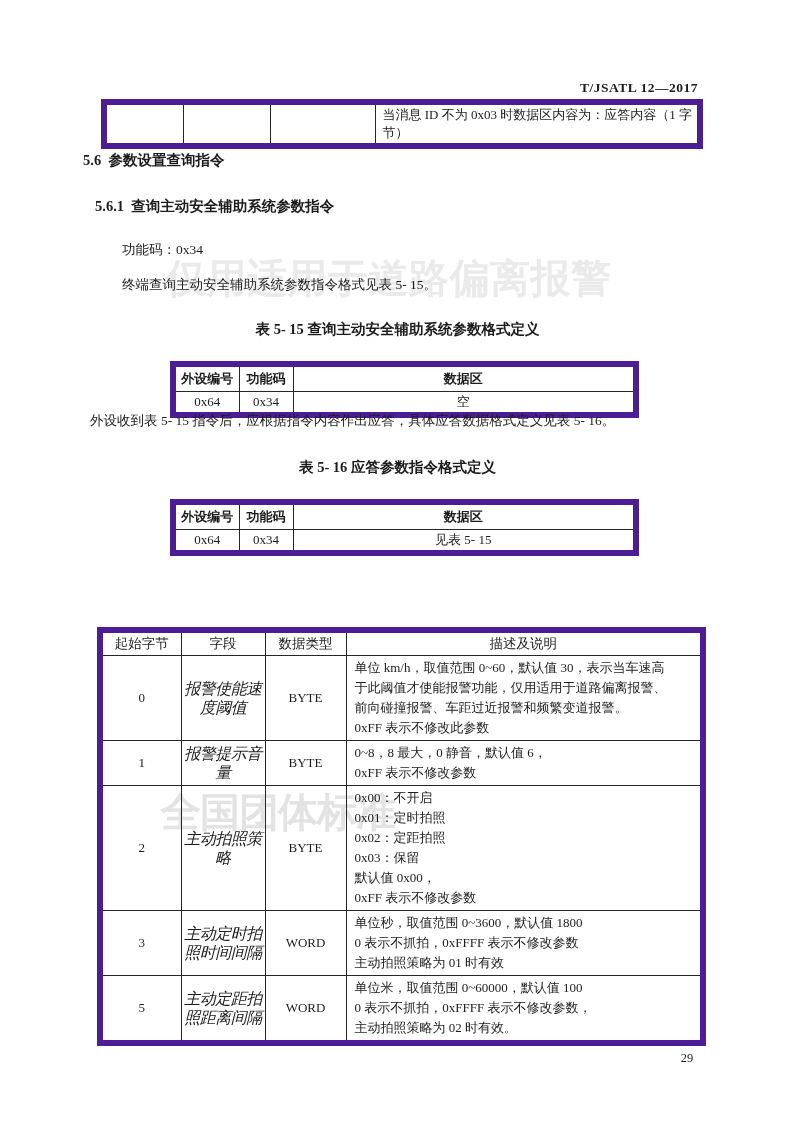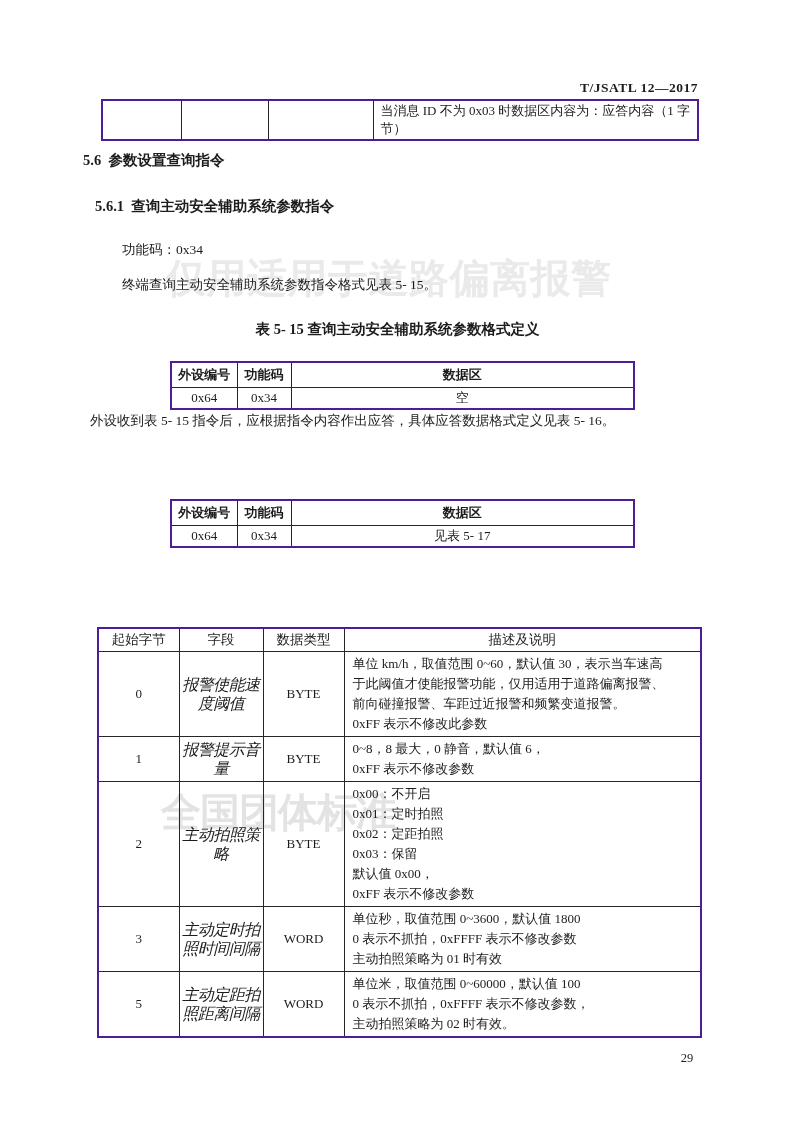--- a/index.html
+++ b/index.html
@@ -37,21 +37,21 @@
     font-size:13px;
   }
   table.tbl td,table.tbl th{
     border:1px solid #262626;
     padding:1px 4px;
     text-align:center;
     vertical-align:middle;
     overflow:hidden;
     font-weight:normal;
   }
-  table.tbl{border:2px solid #4c1d95;}
+  table.tbl{border:6px solid #4c1d95;}
   table.tbl th.bold{font-weight:bold;}
   
   .carryover{left:101px;top:99px;width:596px;}
   .carryover td{height:30px;}
   .carryover td.left{text-align:left;padding-left:7px;}
   
   .t3col{left:170px;top:361px;width:463px;}
   .t3col.t16{top:499px;}
   .t3col tr.hd th{height:22px;}
   .t3col tr.dt td{height:18px;}
@@ -131,36 +131,37 @@
       <tr class="dt">
         <td>0x64</td>
         <td>0x34</td>
         <td>空</td>
       </tr>
     </tbody>
   </table>
 
   <div class="para p-reply">外设收到表 5- 15 指令后，应根据指令内容作出应答，具体应答数据格式定义见表 5- 16。</div>
 
+  <div class="caption c16">表 5- 16 应答参数指令格式定义</div>
   <table class="tbl t3col t16">
     <colgroup>
         <col style="width:66px">
         <col style="width:54px">
         <col style="width:343px">
       </colgroup>
     <tbody>
       <tr class="hd">
         <th class="bold">外设编号</th>
         <th class="bold">功能码</th>
         <th class="bold">数据区</th>
       </tr>
       <tr class="dt">
         <td>0x64</td>
         <td>0x34</td>
-        <td>见表 5- 17</td>
+        <td>见表 5- 15</td>
       </tr>
     </tbody>
   </table>
 
   <table class="tbl t17">
     <colgroup>
         <col style="width:81px">
         <col style="width:84px">
         <col style="width:81px">
         <col style="width:357px">

